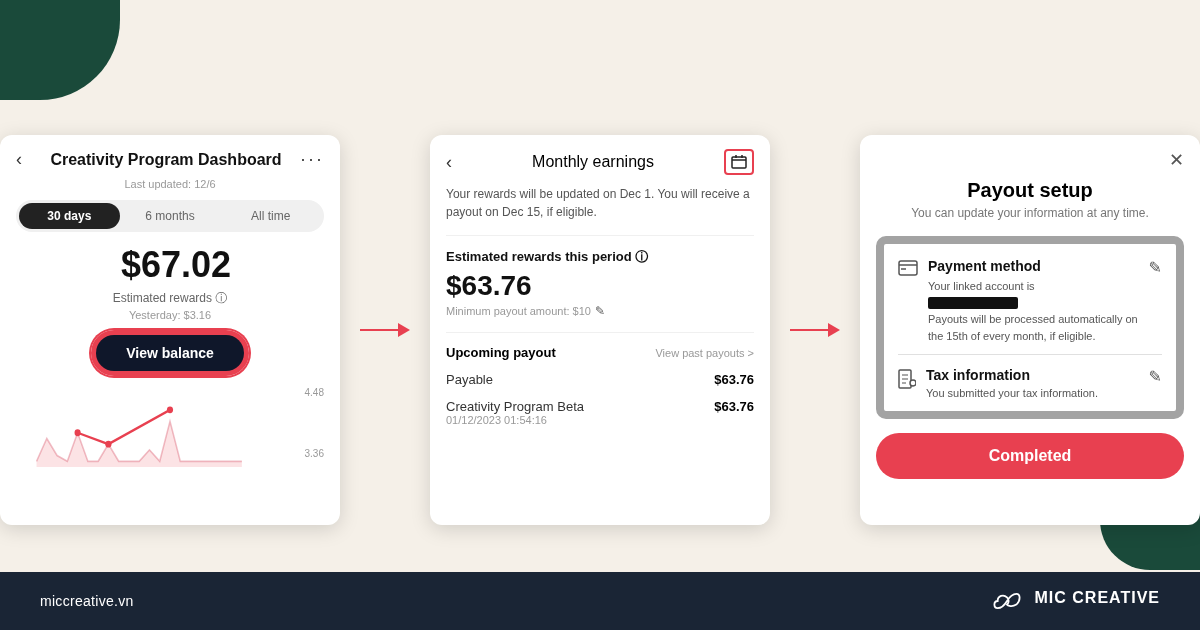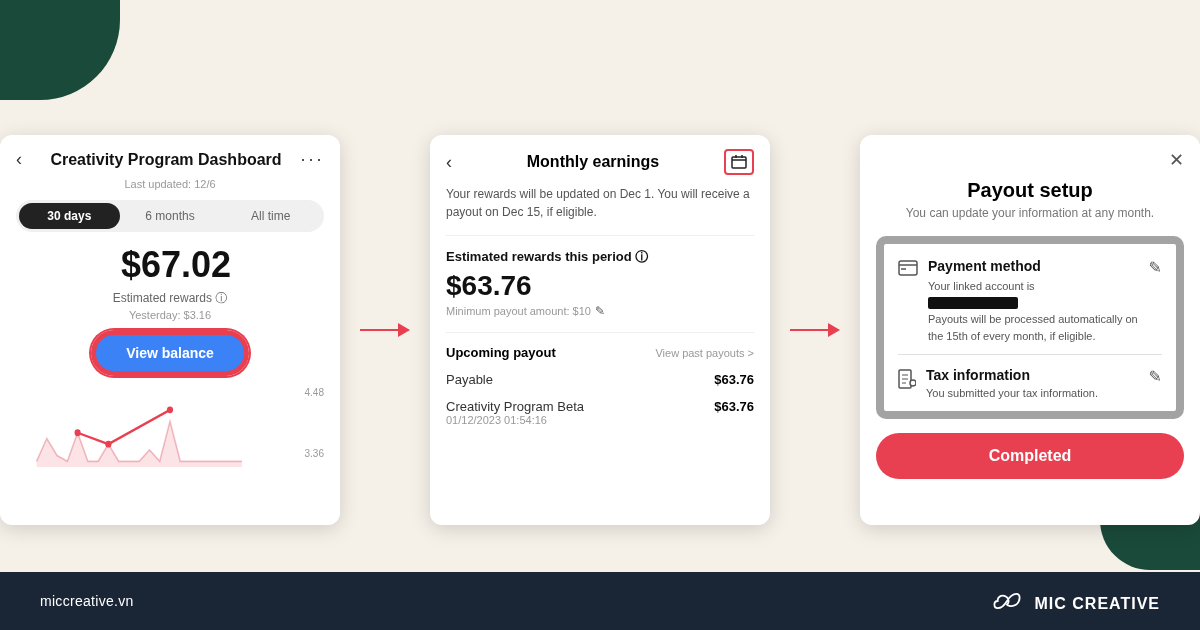--- a/index.html
+++ b/index.html
@@ -41,21 +41,21 @@
       justify-content: space-between;
       padding: 0 40px;
     }
     .footer-url {
       color: #ffffff;
       font-size: 14px;
       letter-spacing: 0.3px;
     }
     .footer-brand {
       display: flex;
-      align-items: flex-end;
+      align-items: flex-start;
       gap: 10px;
     }
     .footer-brand-logo {
       width: 36px; height: 24px;
       position: relative;
     }
     .footer-brand-text {
       color: #ffffff;
       font-size: 16px;
       font-weight: 700;
@@ -190,21 +190,21 @@
       font-size: 11px;
       color: #999;
       margin-bottom: 14px;
     }
     .view-balance-wrap {
       display: flex;
       justify-content: center;
       margin-bottom: 16px;
     }
     .view-balance-btn {
-      background: #3b82f6;
+      background: #0f172a;
       color: #fff;
       border: none;
       border-radius: 20px;
       padding: 10px 30px;
       font-size: 14px;
       font-weight: 600;
       cursor: pointer;
       outline: 3px solid #e84050;
       outline-offset: 2px;
       box-shadow: 0 0 0 3px #e84050, 0 0 0 5px #fff, 0 0 0 7px #e84050;
@@ -228,21 +228,21 @@
       height: 390px;
     }
     .screen2-header {
       display: flex;
       align-items: center;
       padding: 14px 16px 10px;
       position: relative;
     }
     .screen2-title {
       font-size: 16px;
-      font-weight: 700;
+      font-weight: 400;
       flex: 1;
       text-align: center;
     }
     .screen2-icon {
       width: 30px; height: 26px;
       border: 2px solid #e84050;
       border-radius: 4px;
       display: flex;
       align-items: center;
       justify-content: center;
@@ -488,21 +488,21 @@
 
   <div class="arrow-container">
     <div class="arrow"></div>
   </div>
 
   <div class="phone-screen screen3">
     <div class="screen3-header">
       <span class="close-btn">✕</span>
     </div>
     <div class="screen3-title">Payout setup</div>
-    <div class="screen3-sub">You can update your information at any month.</div>
+    <div class="screen3-sub">You can update your information at any time.</div>
 
     <div class="payout-section-box">
 
       <div class="payout-method-row">
         <div class="payout-method-left">
           <span class="pay-icon">
             <svg width="20" height="16" viewBox="0 0 20 16" fill="none">
                 <rect x="1" y="1" width="18" height="14" rx="2" stroke="#555" stroke-width="1.5"></rect>
                 <line x1="1" y1="5" x2="19" y2="5" stroke="#555" stroke-width="1.5"></line>
                 <line x1="3" y1="9" x2="8" y2="9" stroke="#555" stroke-width="1.5"></line>

